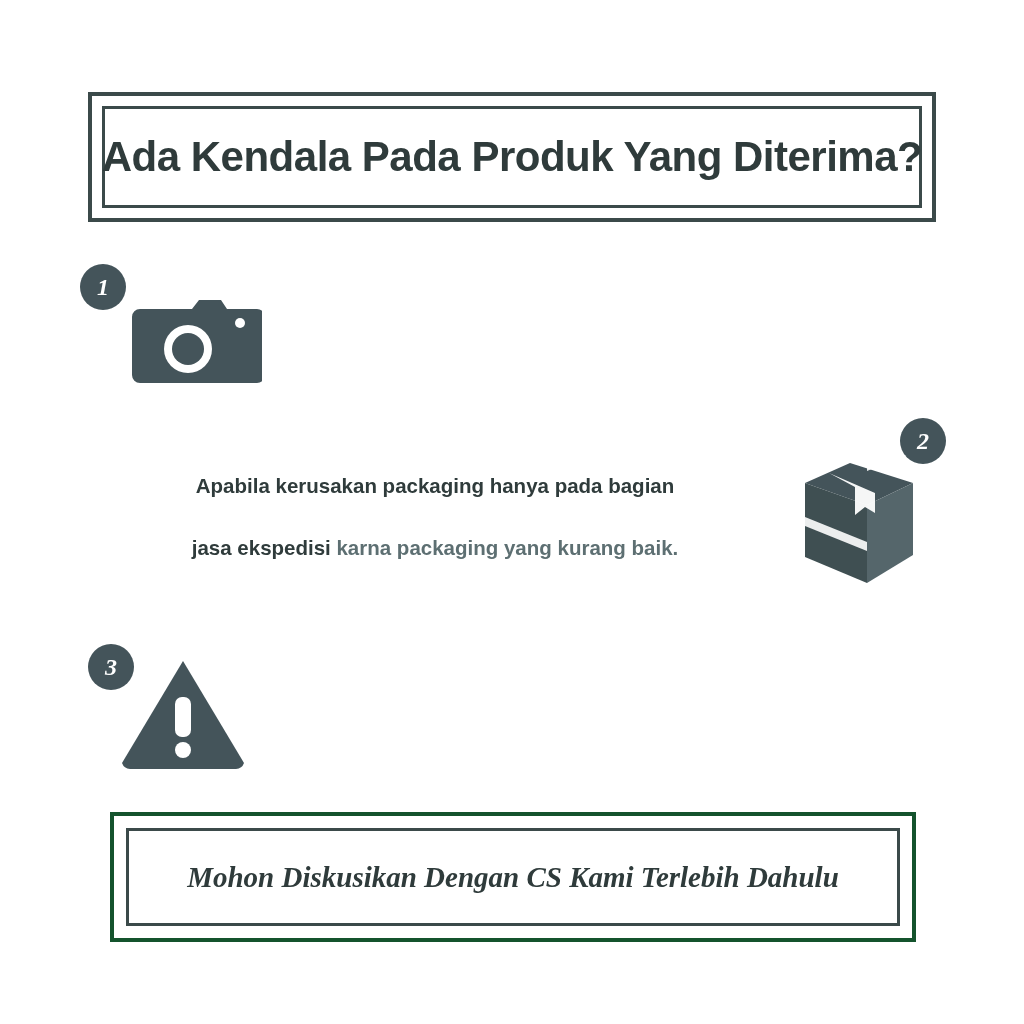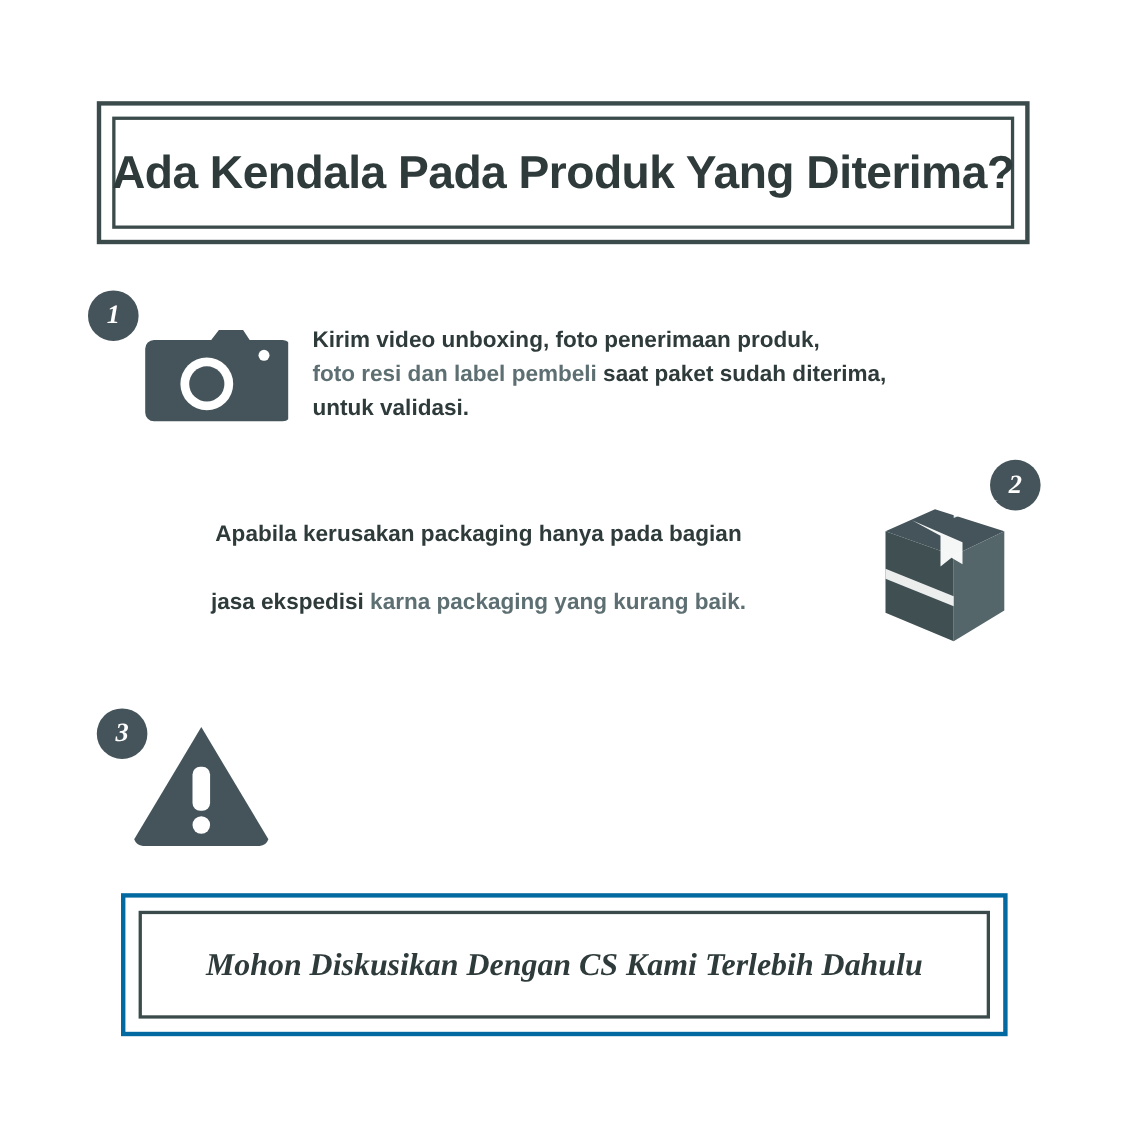--- a/index.html
+++ b/index.html
@@ -122,21 +122,21 @@
     text-align: left;
   }
 
   
   .footer-frame {
     position: absolute;
     left: 110px;
     top: 812px;
     width: 806px;
     height: 130px;
-    border: 4px solid #0369a1;
+    border: 4px solid #14532d;
     box-sizing: border-box;
   }
   .footer-inner {
     position: absolute;
     left: 12px;
     top: 12px;
     right: 12px;
     bottom: 12px;
     border: 3px solid #3b4a4a;
     box-sizing: border-box;
@@ -172,25 +172,20 @@
 
   <div class="camera-wrap">
     <svg width="140" height="95" viewBox="0 0 140 95" aria-hidden="true">
       <path d="M40 14 h30 l7 -9 h22 l6 9 h30 a8 8 0 0 1 8 8 v58 a8 8 0 0 1 -8 8 H18 a8 8 0 0 1 -8 -8 V22 a8 8 0 0 1 8 -8 z" fill="#44545a"></path>
       <circle cx="66" cy="54" r="24" fill="#ffffff"></circle>
       <circle cx="66" cy="54" r="16" fill="#44545a"></circle>
       <circle cx="118" cy="28" r="5" fill="#ffffff"></circle>
     </svg>
   </div>
 
-  <div class="text-block text1">
-    <span class="t-bold">Kirim video unboxing, foto penerimaan produk,</span><br>
-    <span class="t-semi">foto resi dan label pembeli </span><span class="t-bold">saat paket sudah diterima,</span><br>
-    <span class="t-bold">untuk validasi.</span>
-  </div>
 
   <div class="badge" id="badge2">
     <span>2</span>
   </div>
 
   <div class="box-wrap">
     <svg width="125" height="135" viewBox="0 0 125 135" aria-hidden="true">
       <polygon points="10,28 55,8 118,28 72,50" fill="#44545a"></polygon>
       <polygon points="10,28 10,102 72,128 72,50" fill="#3f4f52"></polygon>
       <polygon points="72,50 118,28 118,100 72,128" fill="#55666b"></polygon>

